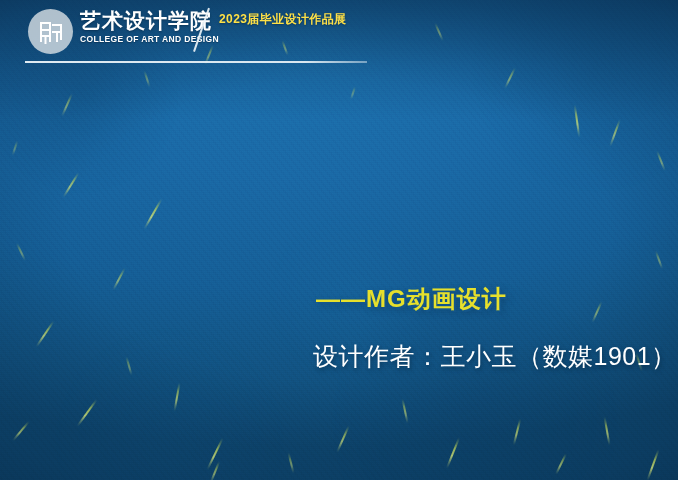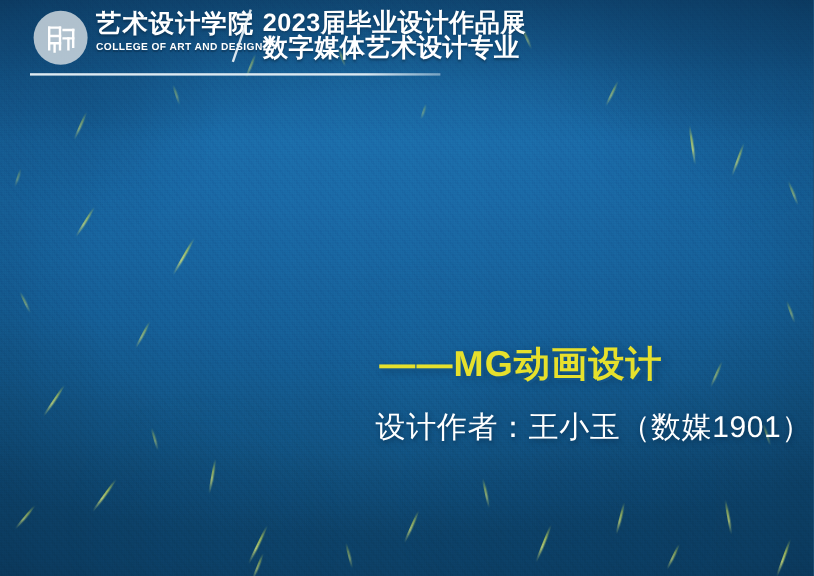--- a/index.html
+++ b/index.html
@@ -107,23 +107,23 @@
     background: rgba(240,246,250,.9);
     transform: rotate(19deg);
     transform-origin: top center;
   }
 
   .expo-block {
     position: absolute;
     left: 207px; top: 9px;
   }
   .expo-line {
-    font-size: 21px;
-    font-weight: 700;
-    color: #ffffff;
+    font-size: 12px;
+    font-weight: 700;
+    color: #fde047;
     letter-spacing: .4px;
     line-height: 21px;
     white-space: nowrap;
     text-shadow: 0 1px 2px rgba(6,36,62,.55);
   }
 
   .header-rule {
     position: absolute;
     left: 13px; top: 61px;
     width: 342px; height: 1.6px;
@@ -145,21 +145,21 @@
        3px 3px 0 #1a63a0,
        5px 5px 0 rgba(16,80,134,.85),
        7px 7px 10px rgba(8,48,82,.55);
     -webkit-text-stroke: 0.5px #dfd92a;
   }
 
   
   .subtitle {
     position: absolute;
     left: 316px; top: 283px;
-    font-size: 30px;
+    font-size: 24px;
     font-weight: 700;
     color: #e6e02c;
     letter-spacing: 1px;
     white-space: nowrap;
     text-shadow: 2px 2px 0 rgba(20,86,140,.9), 3px 3px 6px rgba(8,48,82,.5);
   }
 
   
   .credits {
     position: absolute;
@@ -243,21 +243,20 @@
 
     <div class="school-block">
       <div class="school-cn">艺术设计学院</div>
       <div class="school-en">COLLEGE OF ART AND DESIGN</div>
     </div>
 
     <div class="divider-slash"></div>
 
     <div class="expo-block">
       <div class="expo-line">2023届毕业设计作品展</div>
-      <div class="expo-line">数字媒体艺术设计专业</div>
     </div>
 
     <div class="header-rule"></div>
   </div>
 
 
   <div class="subtitle">——MG动画设计</div>
 
   <div class="credits">
     <div class="credit-line">设计作者：王小玉（数媒1901）</div>

